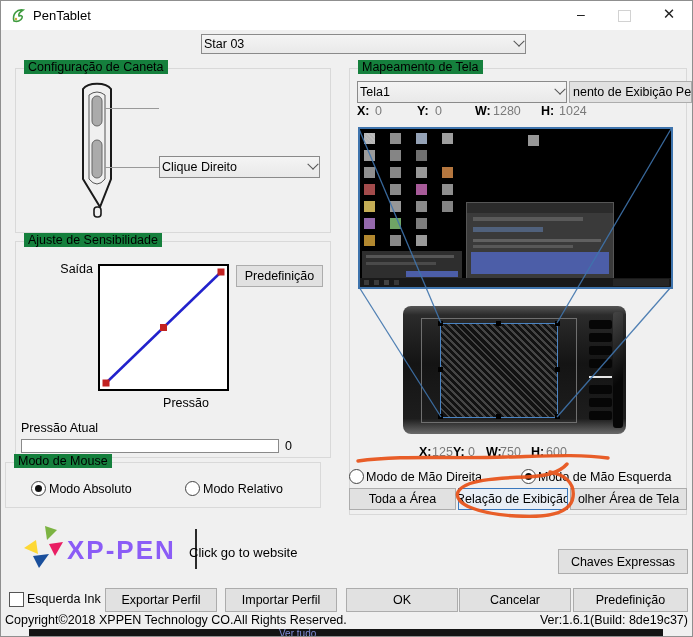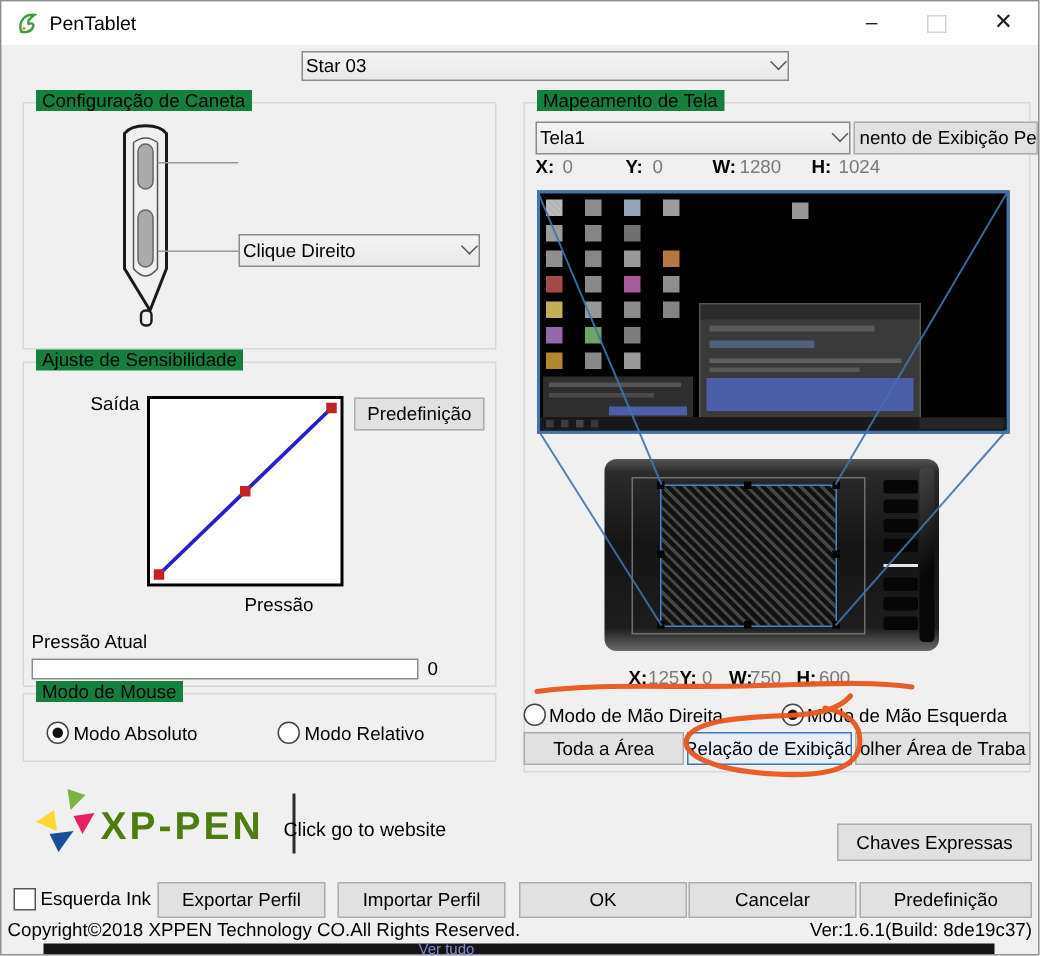--- a/index.html
+++ b/index.html
@@ -66,21 +66,21 @@
            background:repeating-linear-gradient(45deg,#454545 0 2px,#121212 2px 5px);}
   .hdl{position:absolute;left:-3px;top:-3px;width:5px;height:5px;background:#000;
        box-shadow:58px 0 #000,117px 0 #000,0 46px #000,117px 46px #000,0 93px #000,58px 93px #000,117px 93px #000;}
   .tkey{position:absolute;left:186px;top:14px;width:23px;height:9px;background:#060606;border-radius:2px;
         box-shadow:0 13px #060606,0 26px #060606,0 39px #060606,0 65px #060606,0 78px #060606,0 91px #060606;}
   .tline{position:absolute;left:186px;top:70px;width:23px;height:2px;background:#e6e6e6;}
   .tedge{position:absolute;right:3px;top:6px;bottom:6px;width:10px;border-radius:3px;
          background:linear-gradient(135deg,#454545,#070707 60%);}
   .overlay{position:absolute;left:0;top:0;width:693px;height:637px;pointer-events:none;}
   
-  .logo-text{position:absolute;left:66px;top:534px;font-size:26px;font-weight:bold;letter-spacing:2px;color:#4d7c0f;}
+  .logo-text{position:absolute;left:66px;top:534px;font-size:26px;font-weight:bold;letter-spacing:2px;color:#8b5cf6;}
   .divider{position:absolute;left:194px;top:528px;width:2px;height:40px;background:#2a2a2a;}
   .tagline{position:absolute;left:188px;top:544px;font-size:13px;}
   .copyright{position:absolute;left:4px;top:612px;font-size:12.5px;}
   .version{position:absolute;right:4px;top:612px;font-size:12.5px;}
   .bgstrip{position:absolute;left:28px;top:628px;width:634px;height:9px;background:#141414;overflow:hidden;}
   .bgstrip span{position:absolute;left:250px;top:-1px;font-size:10px;color:#7f8cd8;}
 </style>
 </head>
 <body>
 
@@ -130,21 +130,21 @@
       <rect x="60" y="58" width="7" height="7" fill="#c22222"></rect>
       <rect x="117.5" y="2.5" width="7" height="7" fill="#c22222"></rect>
     </svg>
   </div>
   <div class="btn" style="left:235px;top:264px;width:87px;height:22px">Predefinição</div>
   <span class="lbl" style="left:130px;top:395px;width:110px;text-align:center">Pressão</span>
   <span class="lbl" style="left:20px;top:420px">Pressão Atual</span>
   <div class="pbar"></div>
   <span class="lbl" style="left:284px;top:438px">0</span>
 
-  <div class="grp" style="left:14px;top:461px;width:316px;height:46px">
+  <div class="grp" style="left:4px;top:461px;width:316px;height:46px">
     <span class="grp-lbl">Modo de Mouse</span>
   </div>
   <div class="rad sel" style="left:30px;top:480px"></div>
   <span class="lbl" style="left:48px;top:481px">Modo Absoluto</span>
   <div class="rad" style="left:184px;top:480px"></div>
   <span class="lbl" style="left:202px;top:481px">Modo Relativo</span>
 
   <div class="grp" style="left:348px;top:67px;width:338px;height:447px">
     <span class="grp-lbl">Mapeamento de Tela</span>
   </div>
@@ -207,21 +207,21 @@
       <i>600</i>
   </div>
 
   <div class="rad" style="left:348px;top:468px"></div>
   <span class="lbl" style="left:365px;top:469px">Modo de Mão Direita</span>
   <div class="rad sel" style="left:520px;top:468px"></div>
   <span class="lbl" style="left:537px;top:469px">Modo de Mão Esquerda</span>
 
   <div class="btn" style="left:348px;top:487px;width:107px;height:22px">Toda a Área</div>
   <div class="btn focused" style="left:457px;top:487px;width:110px;height:22px">Relação de Exibição</div>
-  <div class="btn" style="left:569px;top:487px;width:117px;height:22px">olher Área de Traba</div>
+  <div class="btn" style="left:569px;top:487px;width:117px;height:22px">olher Área de Tela</div>
 
   <svg class="abs" style="left:22px;top:524px" width="42" height="44" viewBox="0 0 42 44">
     <path d="M22,1 L34,5 L24,15 Z" fill="#7cb342"></path>
     <path d="M1,23 L13,15 L15,29 Z" fill="#fdd835"></path>
     <path d="M26,19 L40,17 L32,31 Z" fill="#e91e63"></path>
     <path d="M10,31 L26,29 L16,43 Z" fill="#1a4f9c"></path>
   </svg>
   <span class="logo-text">XP-PEN</span>
   <div class="divider"></div>
   <span class="tagline">Click go to website</span>

